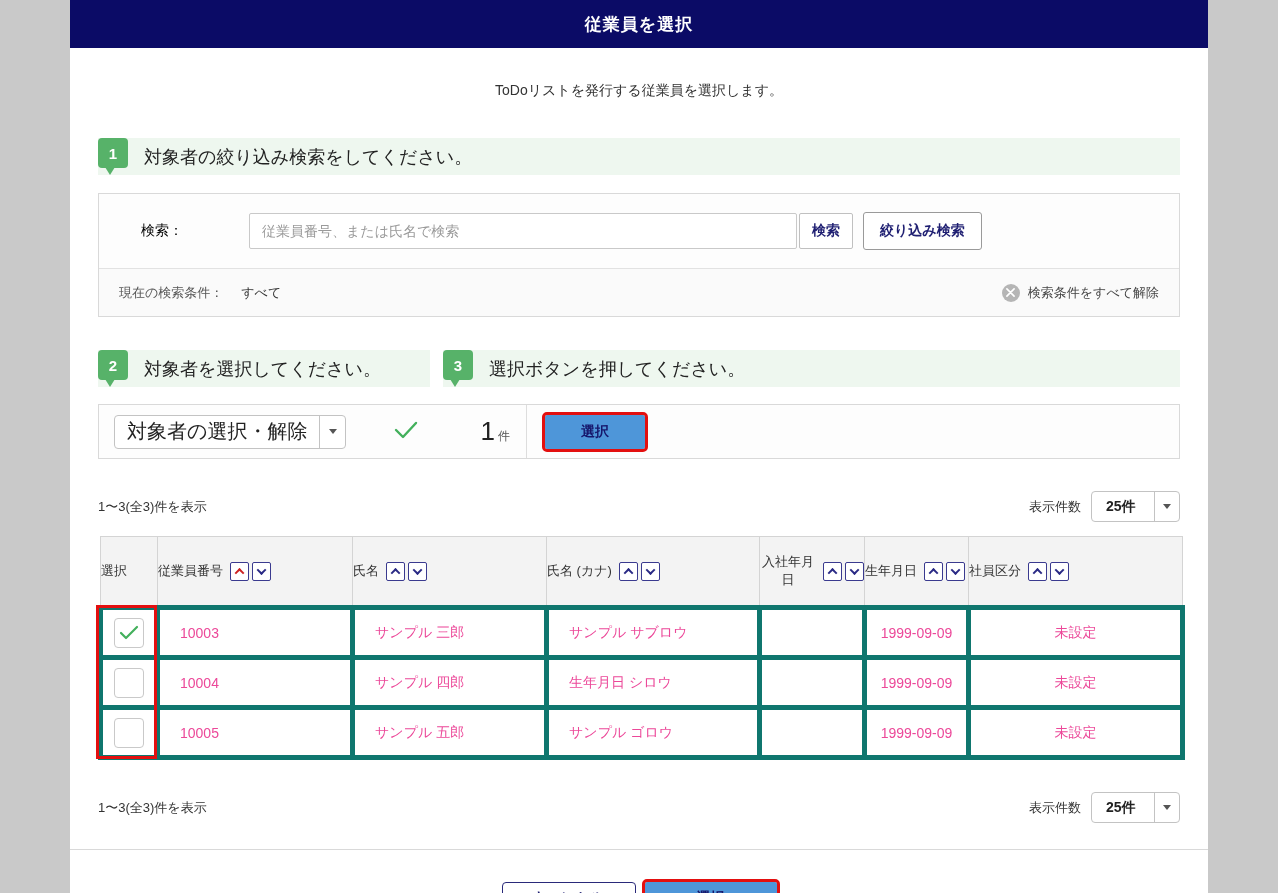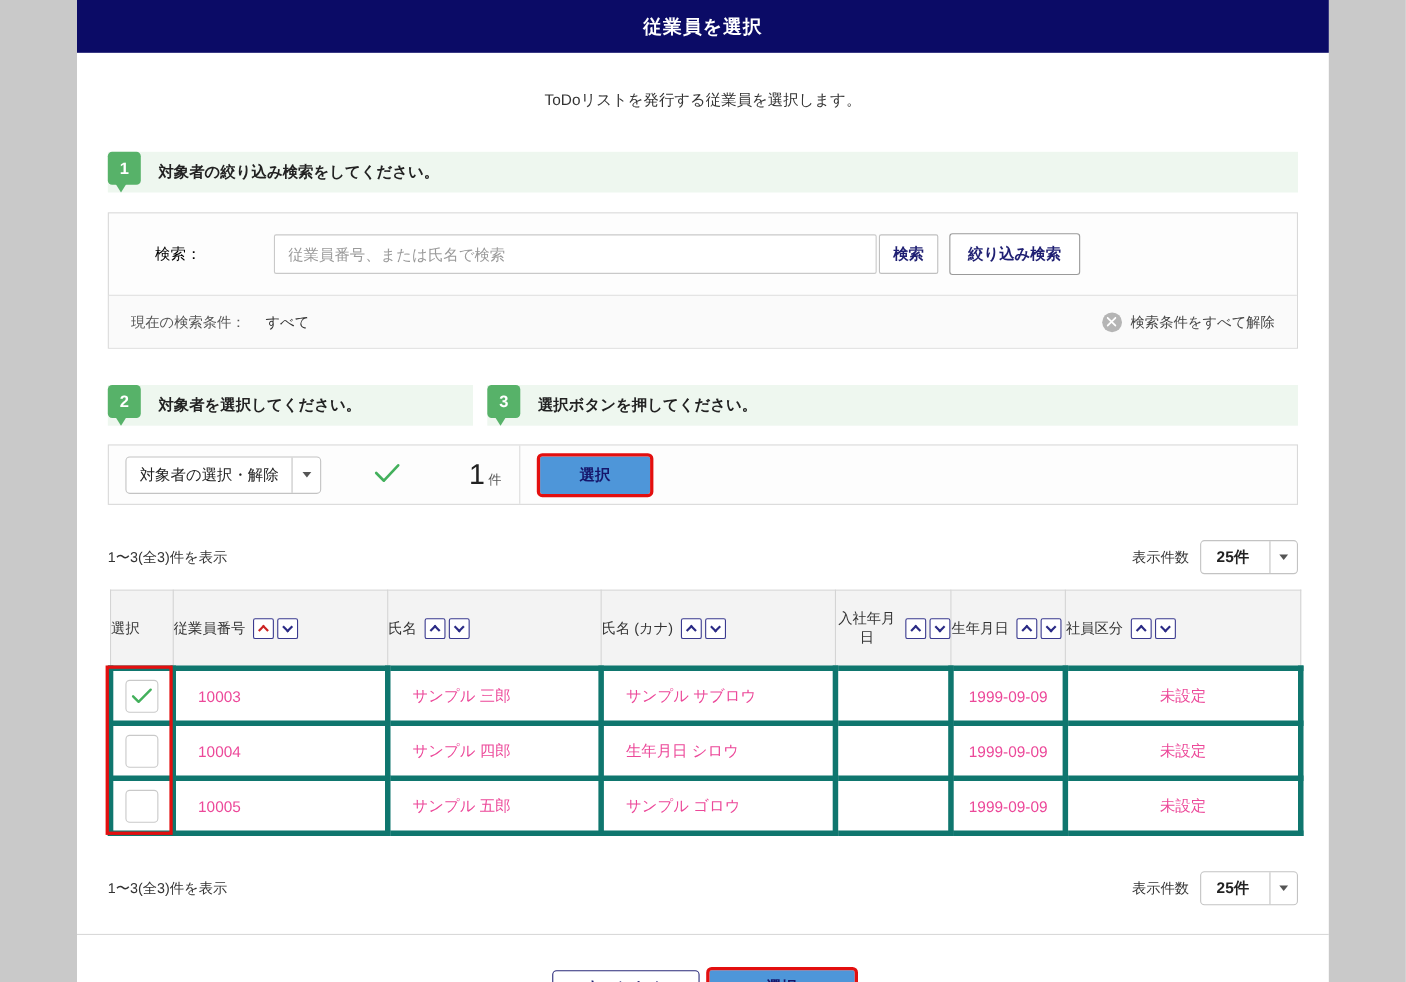--- a/index.html
+++ b/index.html
@@ -22,21 +22,21 @@
   .modal-header h1 { color:#ffffff; font-size:17px; font-weight:600; letter-spacing:1px; }
   .subtitle { text-align:center; margin-top:34px; font-size:14px; color:#333; }
 
   .content { padding:0 28px; }
 
   
   .step-strip {
     position:relative; background:#eef7ef; height:37px;
     display:flex; align-items:center; padding-left:46px;
   }
-  .step-strip .step-text { font-weight:bold; font-size:14px; color:#222; }
+  .step-strip .step-text { font-weight:normal; font-size:18px; color:#222; }
   .step-badge {
     position:absolute; left:0; top:0; width:30px; height:30px;
     background:#57b269; border-radius:4px; color:#fff; font-weight:bold; font-size:15px;
     display:flex; align-items:center; justify-content:center; z-index:2;
   }
   .step-badge::after {
     content:""; position:absolute; left:7px; bottom:-7px;
     border-left:5px solid transparent; border-right:5px solid transparent;
     border-top:8px solid #57b269;
   }
@@ -82,21 +82,21 @@
 
   
   .toolbar-panel {
     margin-top:17px; border:1px solid #d9d9d9; background:#fdfdfd; height:55px;
     display:flex; align-items:center; padding-left:15px;
   }
   .dropdown {
     display:inline-flex; align-items:stretch; background:#fff;
     border:1px solid #c3c3c3; border-radius:4px; height:34px; cursor:pointer;
   }
-  .dropdown .dd-label { display:flex; align-items:center; padding:0 12px; font-size:14px; color:#222;text-align:center; }
+  .dropdown .dd-label { display:flex; align-items:center; padding:0 12px; font-size:20px; color:#222;text-align:center; }
   .dropdown .dd-caret {
     width:26px; border-left:1px solid #c3c3c3; display:flex; align-items:center; justify-content:center;
   }
   .caret-down {
     width:0; height:0;
     border-left:4px solid transparent; border-right:4px solid transparent; border-top:5px solid #555;
   }
   .check-icon { margin-left:48px; }
   .count-wrap { margin-left:62px; display:flex; align-items:baseline; }
   .count-value { font-size:26px; color:#222; }

